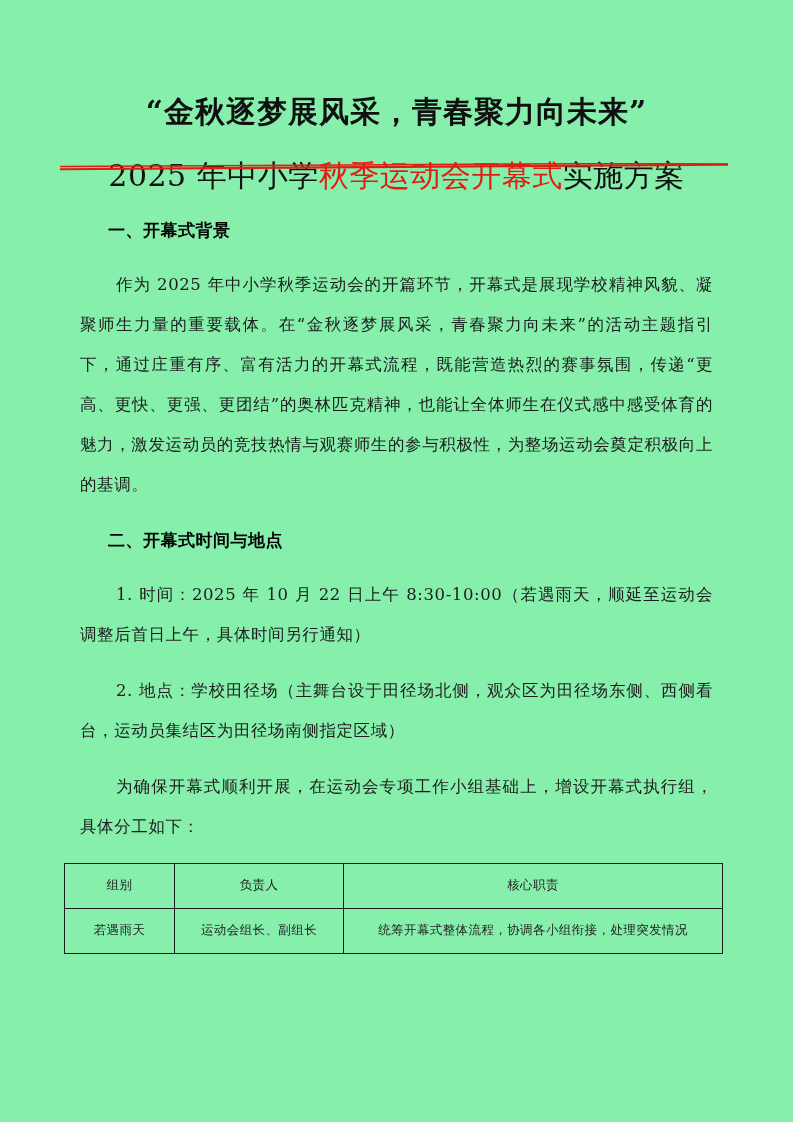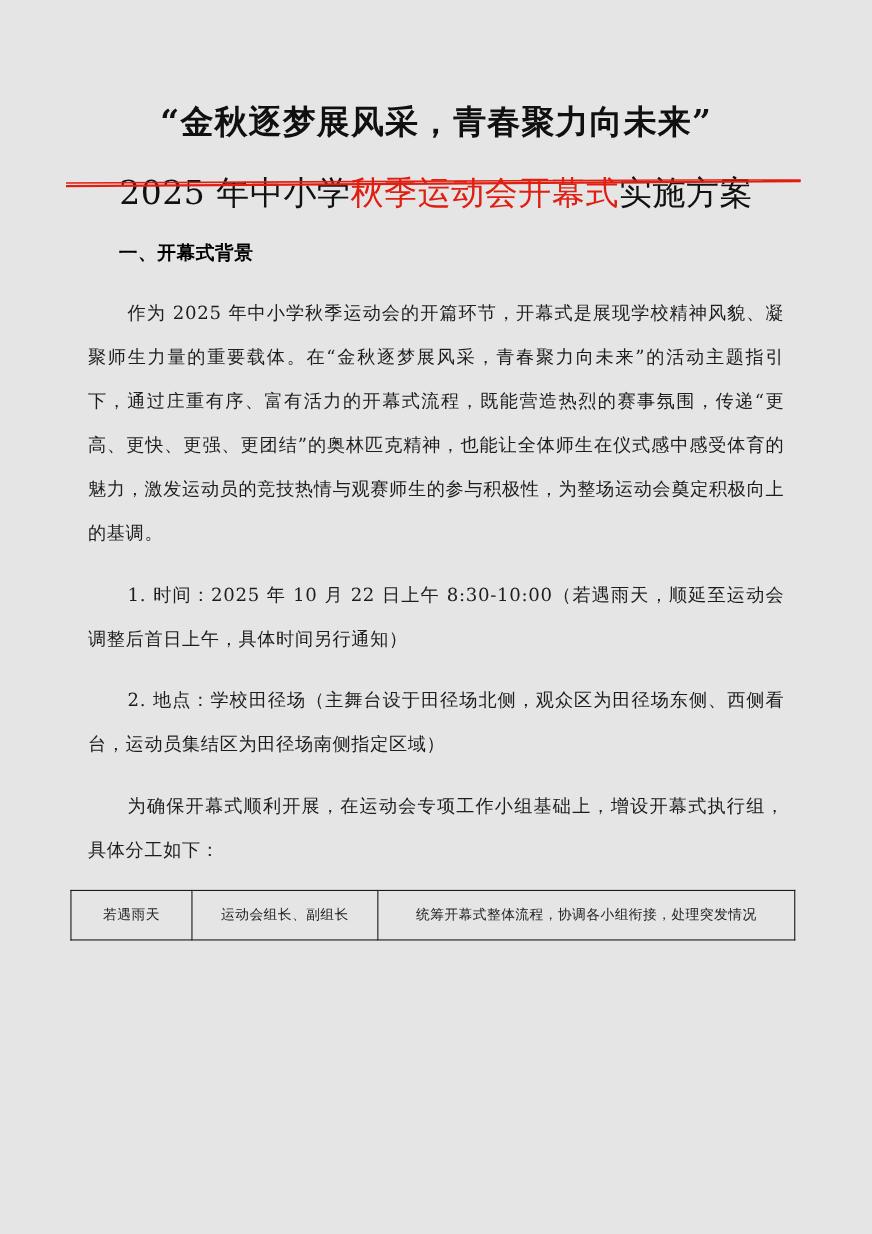--- a/index.html
+++ b/index.html
@@ -16,21 +16,21 @@
     color: #1a1a1a;
     -webkit-font-smoothing: antialiased;
   }
 
   .page {
     position: absolute;
     left: 0;
     top: 0;
     width: 793px;
     height: 1122px;
-    background: #e5e5e5;
+    background: #86efac;
     box-sizing: border-box;
     padding: 0 64px;
   }
 
   
   .title-block {
     margin-top: 92px;
     text-align: center;
   }
 
@@ -145,33 +145,39 @@
       </svg>
     </div>
   </div>
 
   <div class="gap-sm"></div>
   <div class="gap-sm"></div>
 
   <h2 class="section-head">一、开幕式背景</h2>
   <p class="body-par">作为 2025 年中小学秋季运动会的开篇环节，开幕式是展现学校精神风貌、凝聚师生力量的重要载体。在“金秋逐梦展风采，青春聚力向未来”的活动主题指引下，通过庄重有序、富有活力的开幕式流程，既能营造热烈的赛事氛围，传递“更高、更快、更强、更团结”的奥林匹克精神，也能让全体师生在仪式感中感受体育的魅力，激发运动员的竞技热情与观赛师生的参与积极性，为整场运动会奠定积极向上的基调。</p>
 
+  <h2 class="section-head">二、开幕式时间与地点</h2>
   <p class="body-par">1. 时间：2025 年 10 月 22 日上午 8:30-10:00（若遇雨天，顺延至运动会调整后首日上午，具体时间另行通知）</p>
   <p class="body-par">2. 地点：学校田径场（主舞台设于田径场北侧，观众区为田径场东侧、西侧看台，运动员集结区为田径场南侧指定区域）</p>
 
   <p class="body-par">为确保开幕式顺利开展，在运动会专项工作小组基础上，增设开幕式执行组，具体分工如下：</p>
 
   <table class="org-table">
     <colgroup>
       <col class="c1">
         <col class="c2">
         <col class="c3">
     </colgroup>
     <tbody>
       <tr>
+        <td>组别</td>
+        <td>负责人</td>
+        <td>核心职责</td>
+      </tr>
+      <tr>
         <td>若遇雨天</td>
         <td>运动会组长、副组长</td>
         <td>统筹开幕式整体流程，协调各小组衔接，处理突发情况</td>
       </tr>
     </tbody>
   </table>
 
 </div>
 
 </body></html>

